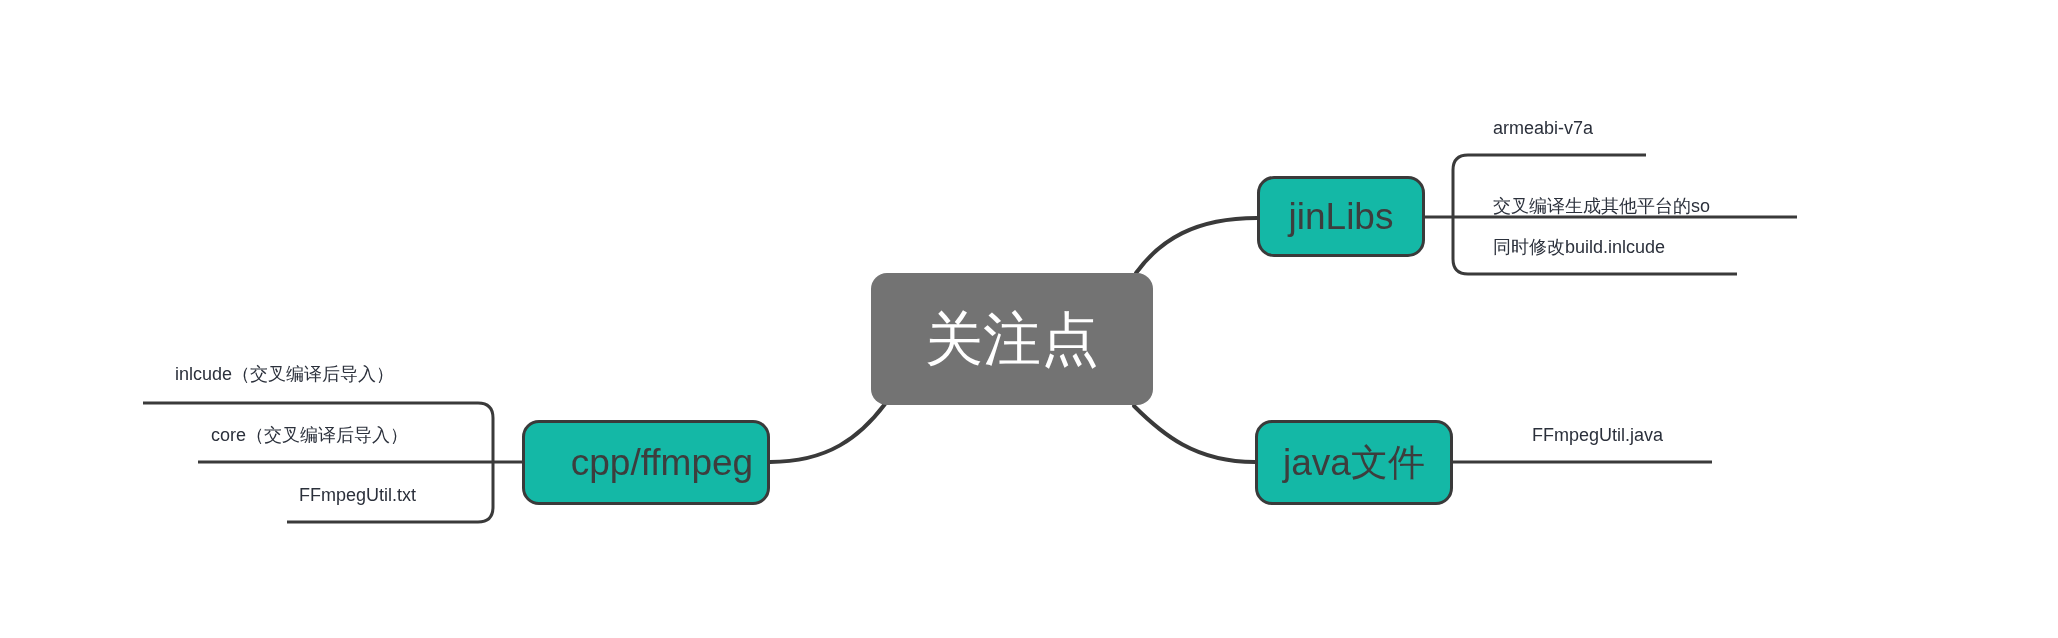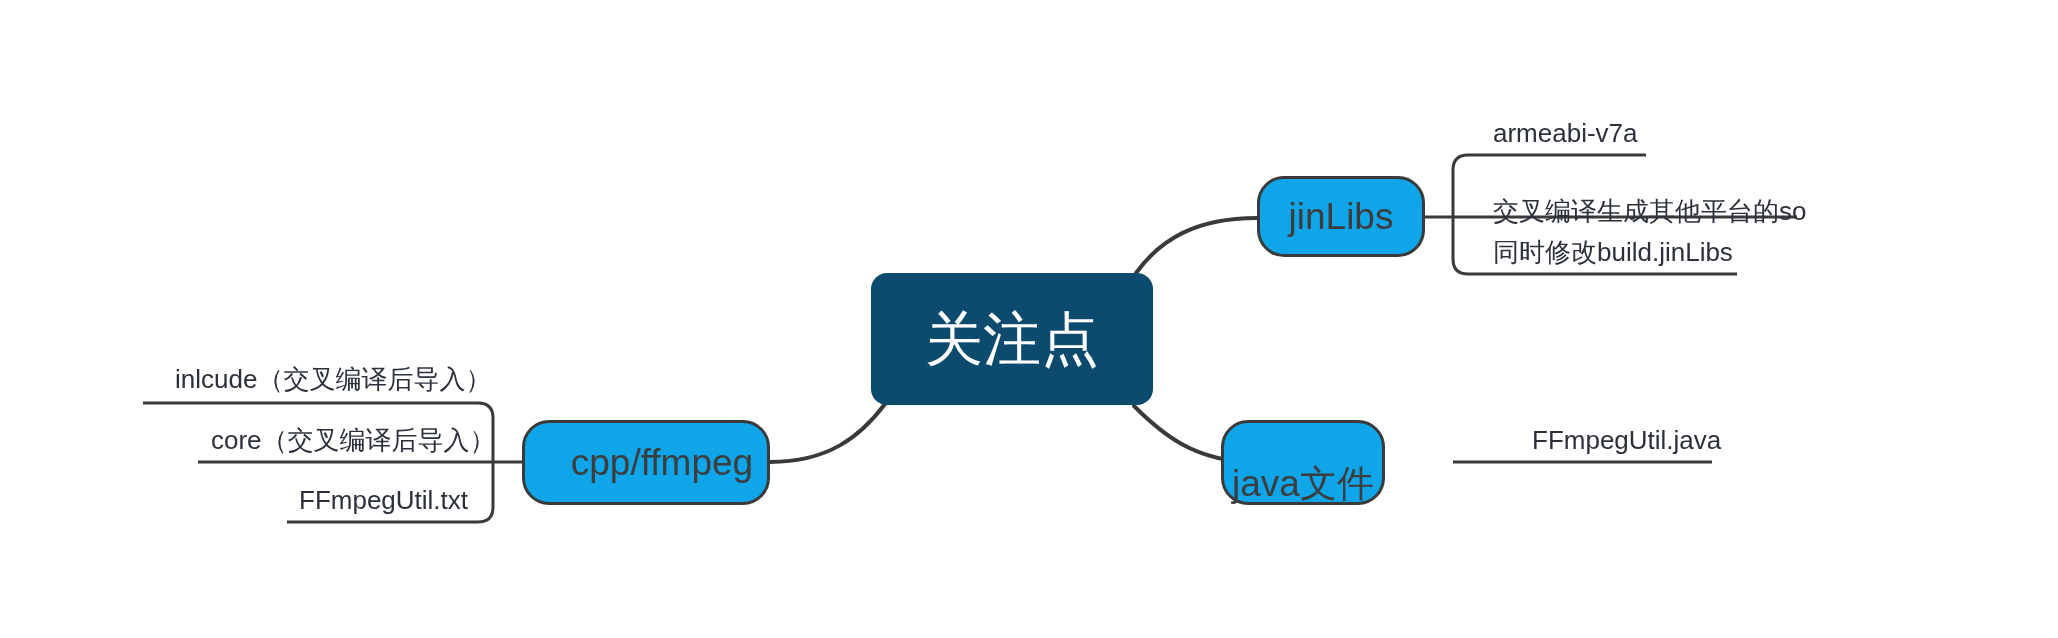--- a/index.html
+++ b/index.html
@@ -27,40 +27,40 @@
     display: flex;
     align-items: center;
     justify-content: center;
     box-sizing: border-box;
   }
   .root-node {
     left: 871px;
     top: 273px;
     width: 282px;
     height: 132px;
-    background: #0c4a6e;
+    background: #737373;
     border-radius: 16px;
     color: #ffffff;
     font-size: 58px;
     line-height: 1;
   }
   .branch-node {
-    background: #0ea5e9;
+    background: #14b8a6;
     border: 3px solid #3a3a3a;
-    border-radius: 27px;
+    border-radius: 17px;
     color: #3d3d3d;
     font-size: 37px;
     line-height: 1;
   }
   .node-jinlibs { left: 1257px; top: 176px; width: 168px; height: 81px; }
-  .node-java    { left: 1221px; top: 420px; width: 164px; height: 85px; align-items: flex-end; }
+  .node-java    { left: 1255px; top: 420px; width: 198px; height: 85px; }
   .node-cpp     { left: 522px;  top: 420px; width: 248px; height: 85px; padding-left: 32px; }
   .leaf-label {
     position: absolute;
-    font-size: 26px;
+    font-size: 18px;
     line-height: 1.25;
     color: #2b303b;
     white-space: nowrap;
   }
   .leaf-armeabi { left: 1493px; top: 117px; }
   .leaf-so      { left: 1493px; top: 195px; }
   .leaf-gradle  { left: 1493px; top: 236px; }
   .leaf-ffmpegutil { left: 1518px; top: 424px; margin-left: 14px; }
   .leaf-include { left: 147px; top: 363px; margin-left: 28px; }
   .leaf-core    { left: 211px; top: 424px; }
@@ -101,21 +101,21 @@
   </div>
 
   <div class="node branch-node node-cpp">
     <span>cpp/ffmpeg</span>
   </div>
 
   <div class="leaf-label leaf-armeabi">armeabi-v7a</div>
 
   <div class="leaf-label leaf-so">交叉编译生成其他平台的so</div>
 
-  <div class="leaf-label leaf-gradle">同时修改build.jinLibs</div>
+  <div class="leaf-label leaf-gradle">同时修改build.inlcude</div>
 
   <div class="leaf-label leaf-ffmpegutil">FFmpegUtil.java</div>
 
   <div class="leaf-label leaf-include">inlcude（交叉编译后导入）</div>
 
   <div class="leaf-label leaf-core">core（交叉编译后导入）</div>
 
   <div class="leaf-label leaf-cmake">FFmpegUtil.txt</div>
 
 </div>

